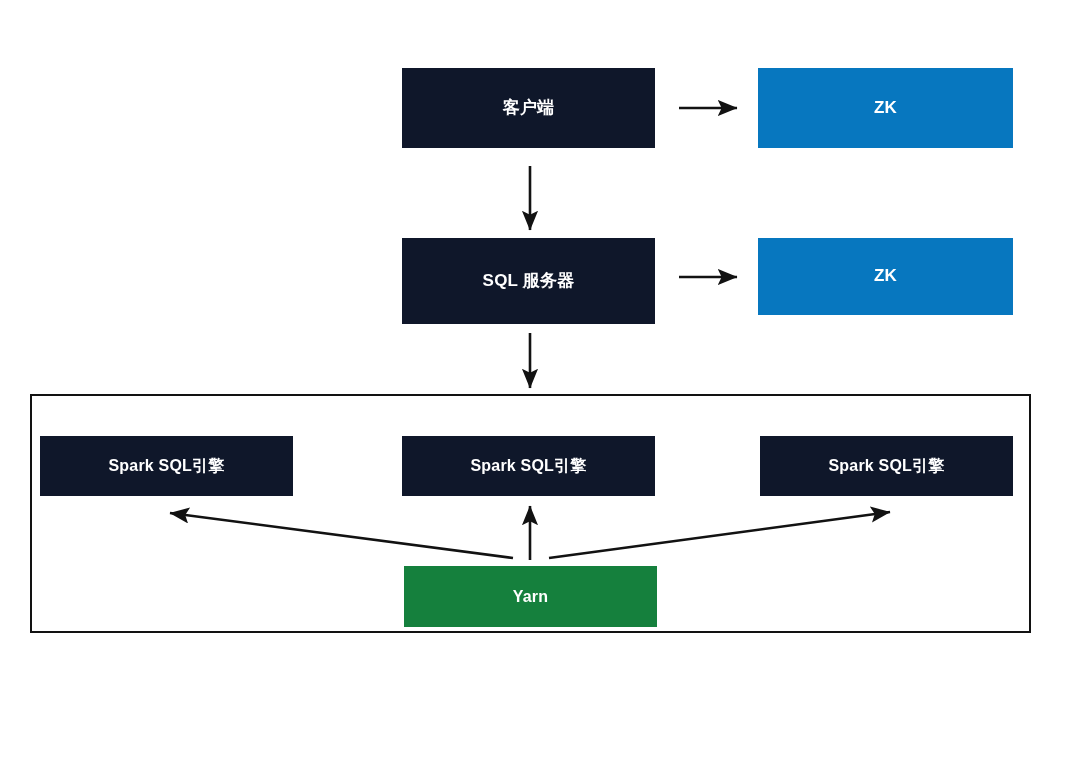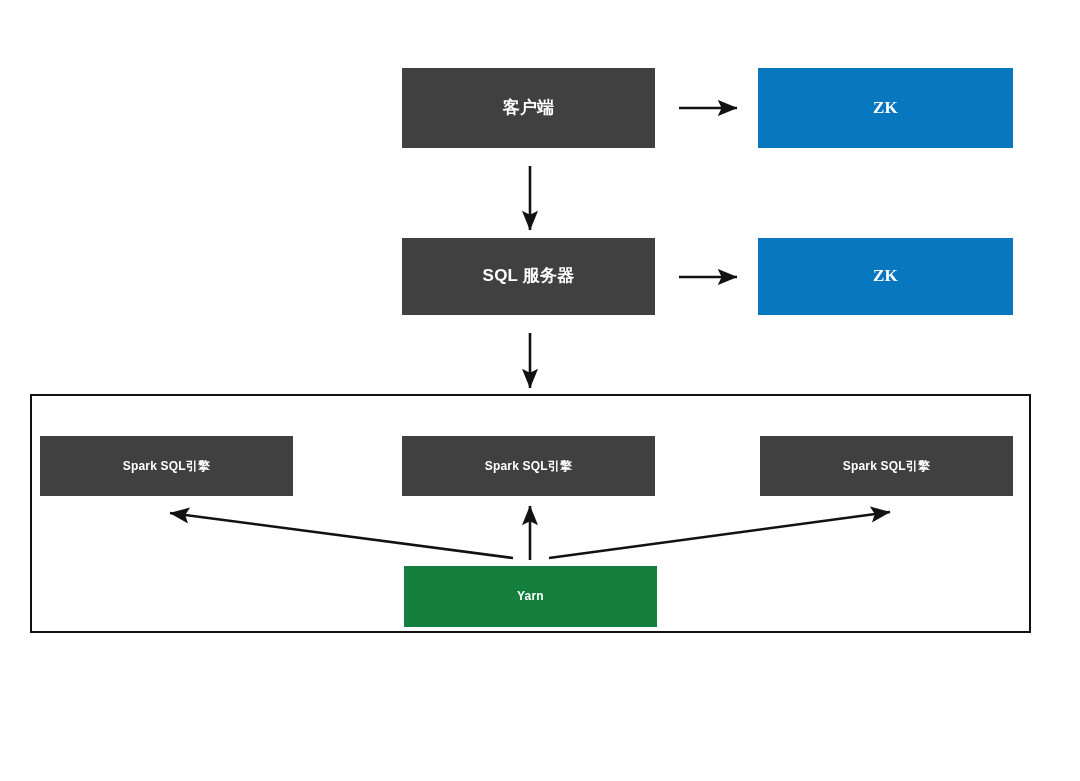--- a/index.html
+++ b/index.html
@@ -24,26 +24,26 @@
     align-items: center;
     justify-content: center;
     box-sizing: border-box;
     color: #ffffff;
     font-weight: bold;
     letter-spacing: 0.2px;
     text-align: center;
     line-height: 1.2;
     user-select: none;
   }
-  .node-teal   { background: #404040; }
-  .node-blue   { background: #0777bf; font-family: Liberation Serif, serif; }
+  .node-teal   { background: #0f172a; }
+  .node-blue   { background: #0777bf; }
   .node-gray   { background: #15803d; }
 
   .fs-17 { font-size: 17px; }
-  .fs-16 { font-size: 12px; }
+  .fs-16 { font-size: 16px; }
 
   
   .group-box {
     position: absolute;
     box-sizing: border-box;
     border: 2px solid #121212;
     background: transparent;
   }
 
   .arrow-layer {
@@ -97,21 +97,21 @@
   </svg>
 
   <div class="node node-teal fs-17" style="left:402px; top:68px; width:253px; height:80px;">
     <span>客户端</span>
   </div>
 
   <div class="node node-blue fs-17" style="left:758px; top:68px; width:255px; height:80px;">
     <span>ZK</span>
   </div>
 
-  <div class="node node-teal fs-17" style="left:402px; top:238px; width:253px; height:77px;">
+  <div class="node node-teal fs-17" style="left:402px; top:238px; width:253px; height:86px;">
     <span>SQL 服务器</span>
   </div>
 
   <div class="node node-blue fs-17" style="left:758px; top:238px; width:255px; height:77px;">
     <span>ZK</span>
   </div>
 
   <div class="group-box" style="left:30px; top:394px; width:1001px; height:239px;"></div>
 
   <div class="node node-teal fs-16" style="left:40px; top:436px; width:253px; height:60px;">

